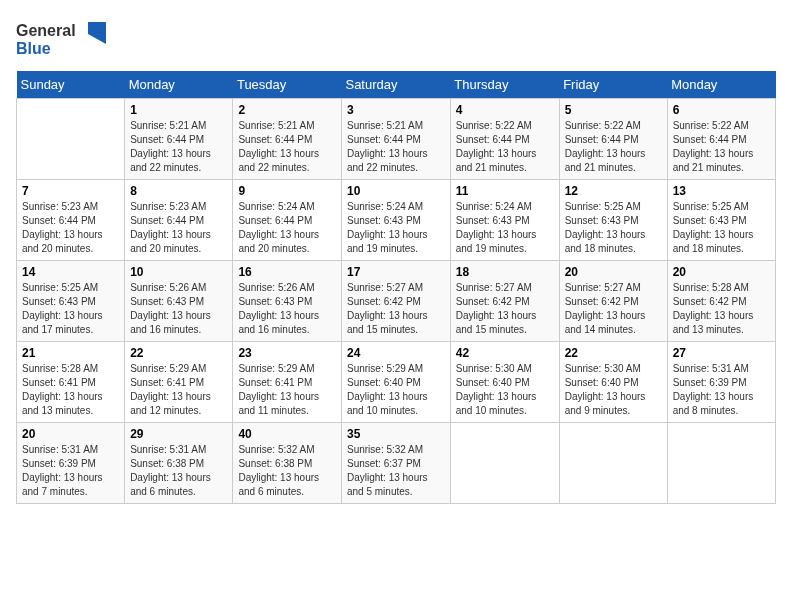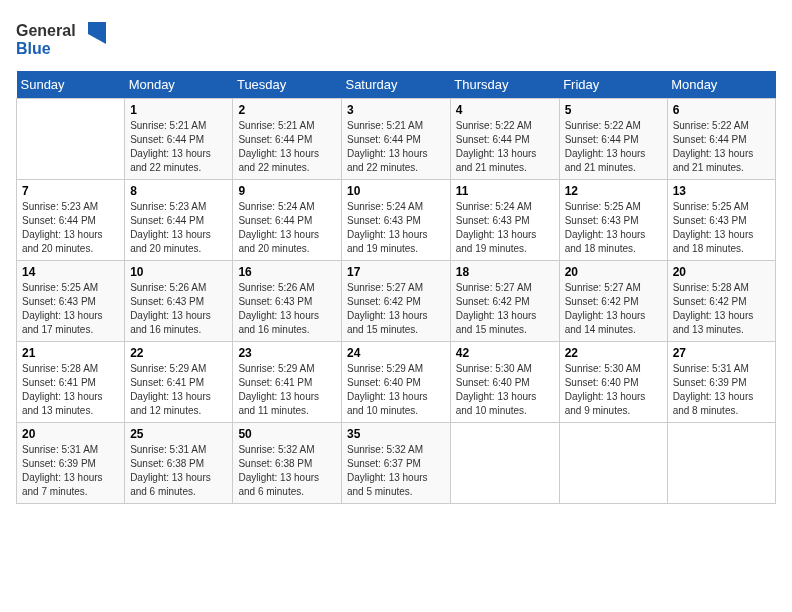--- a/index.html
+++ b/index.html
@@ -219,25 +219,25 @@
         <td><span class="day-number">27</span><span class="day-info" style="white-space: pre-line;">Sunrise: 5:31 AM
 Sunset: 6:39 PM
 Daylight: 13 hours
 and 8 minutes.</span></td>
       </tr>
       <tr>
         <td><span class="day-number">20</span><span class="day-info" style="white-space: pre-line;">Sunrise: 5:31 AM
 Sunset: 6:39 PM
 Daylight: 13 hours
 and 7 minutes.</span></td>
-        <td><span class="day-number">25</span><span class="day-info" style="white-space: pre-line;">Sunrise: 5:31 AM
+        <td><span class="day-number">29</span><span class="day-info" style="white-space: pre-line;">Sunrise: 5:31 AM
 Sunset: 6:38 PM
 Daylight: 13 hours
 and 6 minutes.</span></td>
-        <td><span class="day-number">50</span><span class="day-info" style="white-space: pre-line;">Sunrise: 5:32 AM
+        <td><span class="day-number">40</span><span class="day-info" style="white-space: pre-line;">Sunrise: 5:32 AM
 Sunset: 6:38 PM
 Daylight: 13 hours
 and 6 minutes.</span></td>
         <td><span class="day-number">35</span><span class="day-info" style="white-space: pre-line;">Sunrise: 5:32 AM
 Sunset: 6:37 PM
 Daylight: 13 hours
 and 5 minutes.</span></td>
         <td class="empty-cell"></td>
         <td class="empty-cell"></td>
         <td class="empty-cell"></td>

